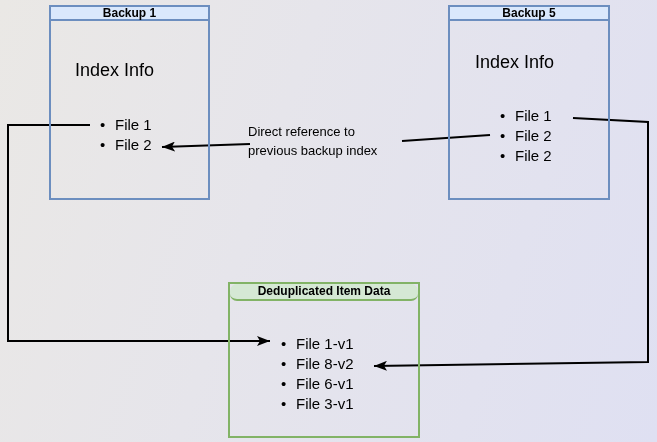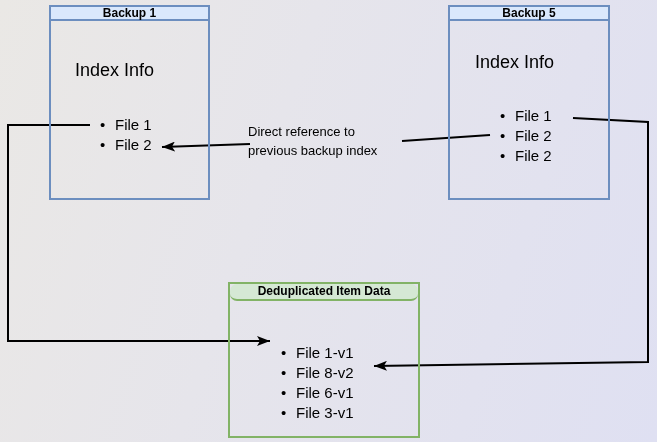--- a/index.html
+++ b/index.html
@@ -60,21 +60,21 @@
   }
   ul.files li{
     font-size:15px;line-height:20px;white-space:nowrap;
   }
   ul.files li::before{
     content:"\2022";
     display:inline-block;width:15px;
   }
   .node-backup1 ul.files{left:49px;top:108px;}
   .node-backup2 ul.files{left:50px;top:99px;}
-  .node-dedup ul.files{left:51px;top:59px;}
+  .node-dedup ul.files{left:51px;top:50px;}
 
   
   svg.edges{
     position:absolute;left:0;top:0;width:657px;height:442px;
     pointer-events:none;
   }
   .edge{
     fill:none;
     stroke:var(--edge-stroke);
     stroke-width:2;

